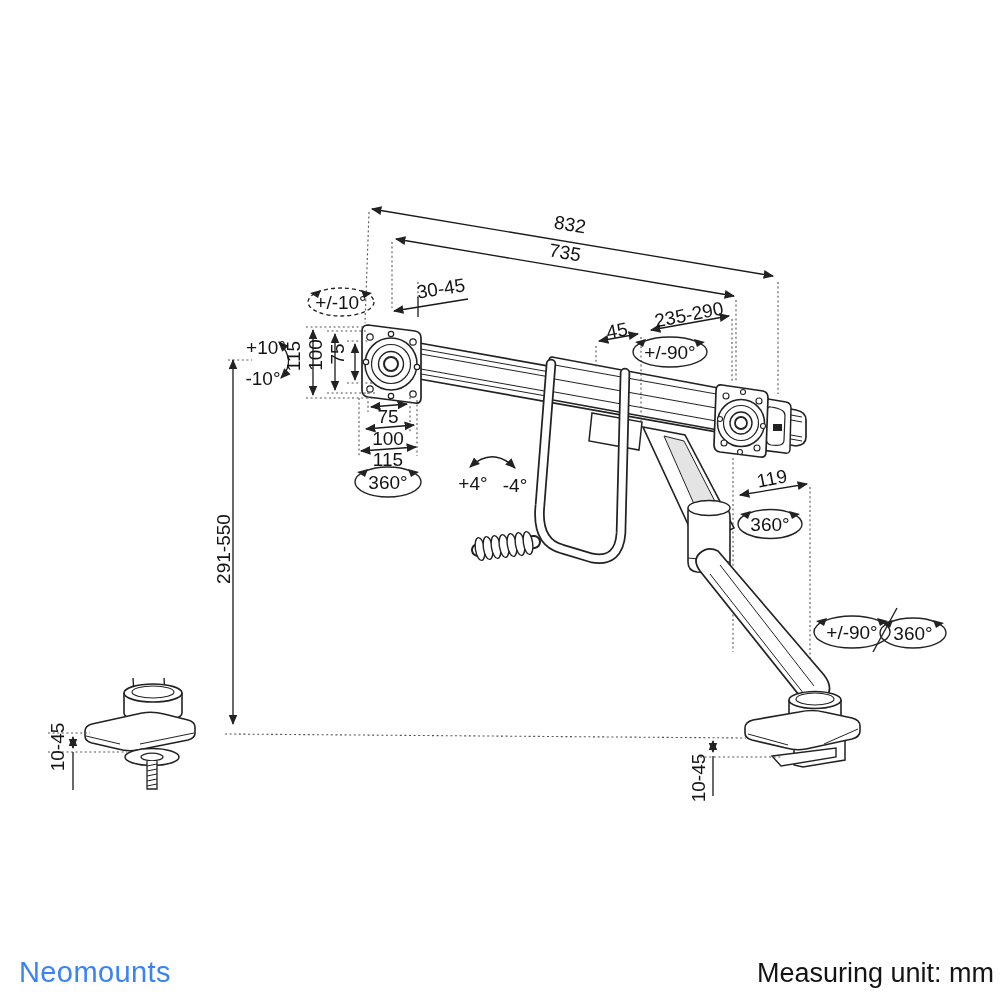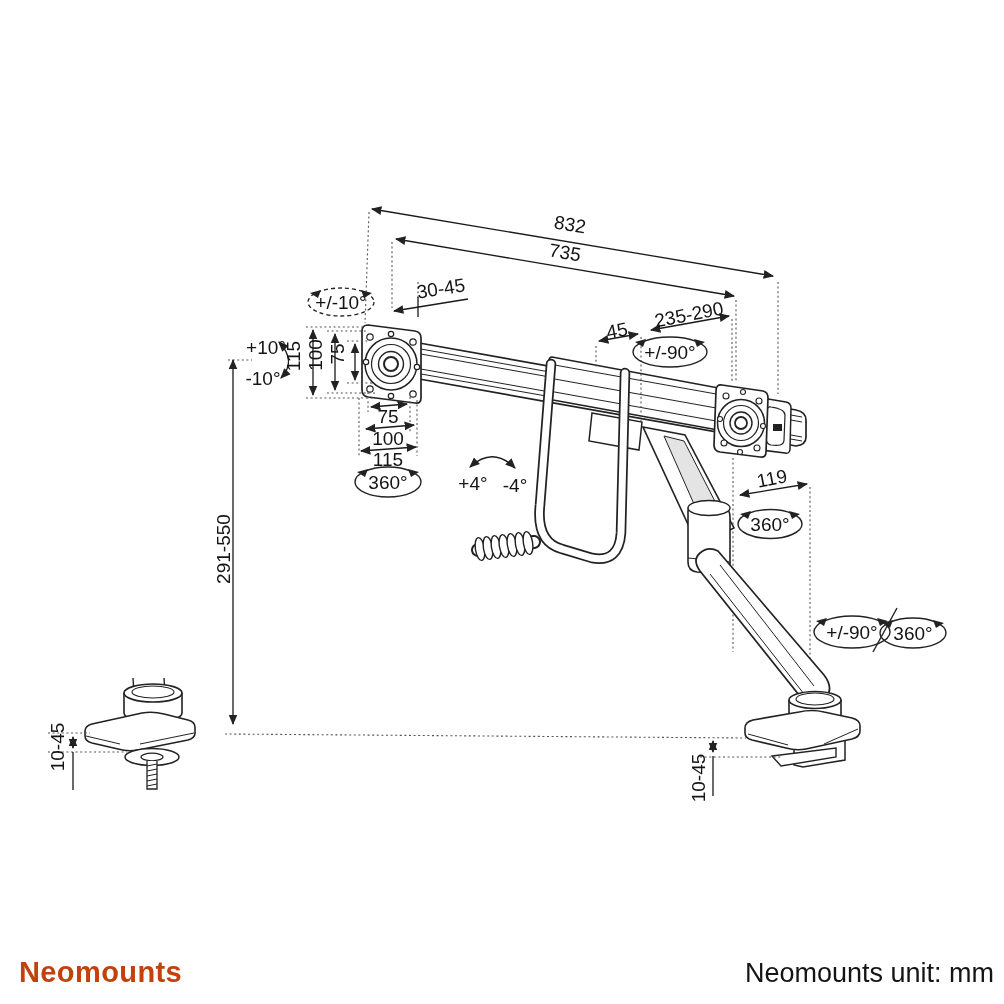--- a/index.html
+++ b/index.html
@@ -1,22 +1,22 @@
 <!DOCTYPE html>
 <html><head>
 <meta charset="utf-8">
 <style>
   html,body{margin:0;padding:0;background:#fff;}
   #stage{position:relative;width:1004px;height:1004px;background:#fff;overflow:hidden;
          font-family:"Liberation Sans",sans-serif;}
   #drawing{position:absolute;left:0;top:0;}
   .dimtext{font-size:19px;fill:#141414;}
   .badgetext{font-size:19px;fill:#141414;}
-  #brand{position:absolute;left:19px;top:956px;font-size:29px;font-weight:700;
-         letter-spacing:0.4px;color:#c2410c;}
+  #brand{position:absolute;left:19px;top:956px;font-size:29px;font-weight:400;
+         letter-spacing:0.4px;color:#3b82f6;}
   #unit{position:absolute;right:10px;top:958px;font-size:27px;color:#141414;}
 </style>
 </head>
 <body>
 
 <div id="stage">
 
 <svg id="drawing" width="1004" height="1004" viewBox="0 0 1004 1004">
   <defs>
     <marker id="arw" viewBox="0 0 10 10" refX="8.5" refY="5" markerWidth="8.5" markerHeight="8.5" orient="auto-start-reverse">
@@ -242,15 +242,15 @@
     <text class="dimtext" x="617" y="337" text-anchor="middle" transform="rotate(-11 617 331)">45</text>
     <text class="dimtext" x="689" y="321" text-anchor="middle" transform="rotate(-11 689 315)">235-290</text>
     <text class="dimtext" x="772" y="485" text-anchor="middle" transform="rotate(-11 772 479)">119</text>
     <text class="dimtext" x="224" y="555" text-anchor="middle" transform="rotate(-90 224 549)">291-550</text>
     <text class="dimtext" x="58" y="753" text-anchor="middle" transform="rotate(-90 58 747)">10-45</text>
     <text class="dimtext" x="699" y="784" text-anchor="middle" transform="rotate(-90 699 778)">10-45</text>
   </g>
 </svg>
 
 <div id="brand">Neomounts</div>
-<div id="unit">Neomounts unit: mm</div>
+<div id="unit">Measuring unit: mm</div>
 
 </div>
 
 </body></html>

